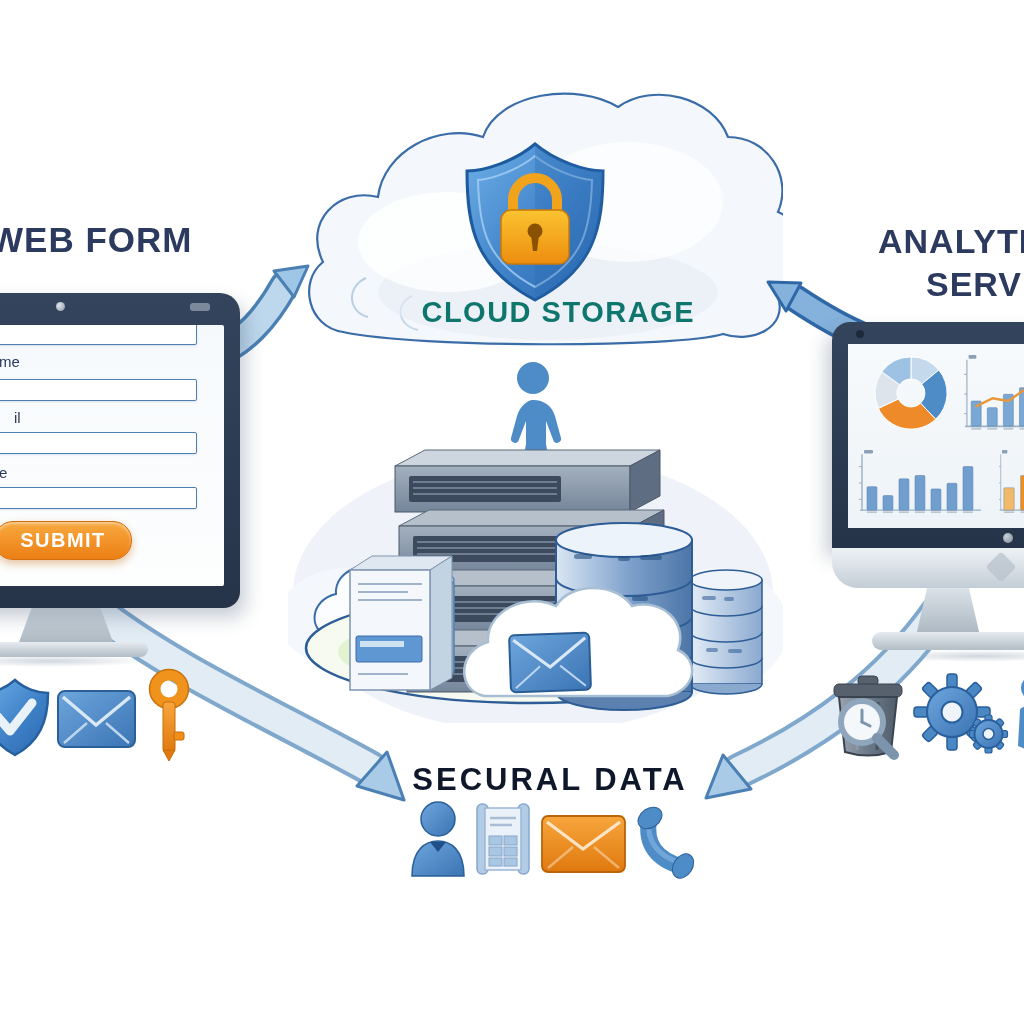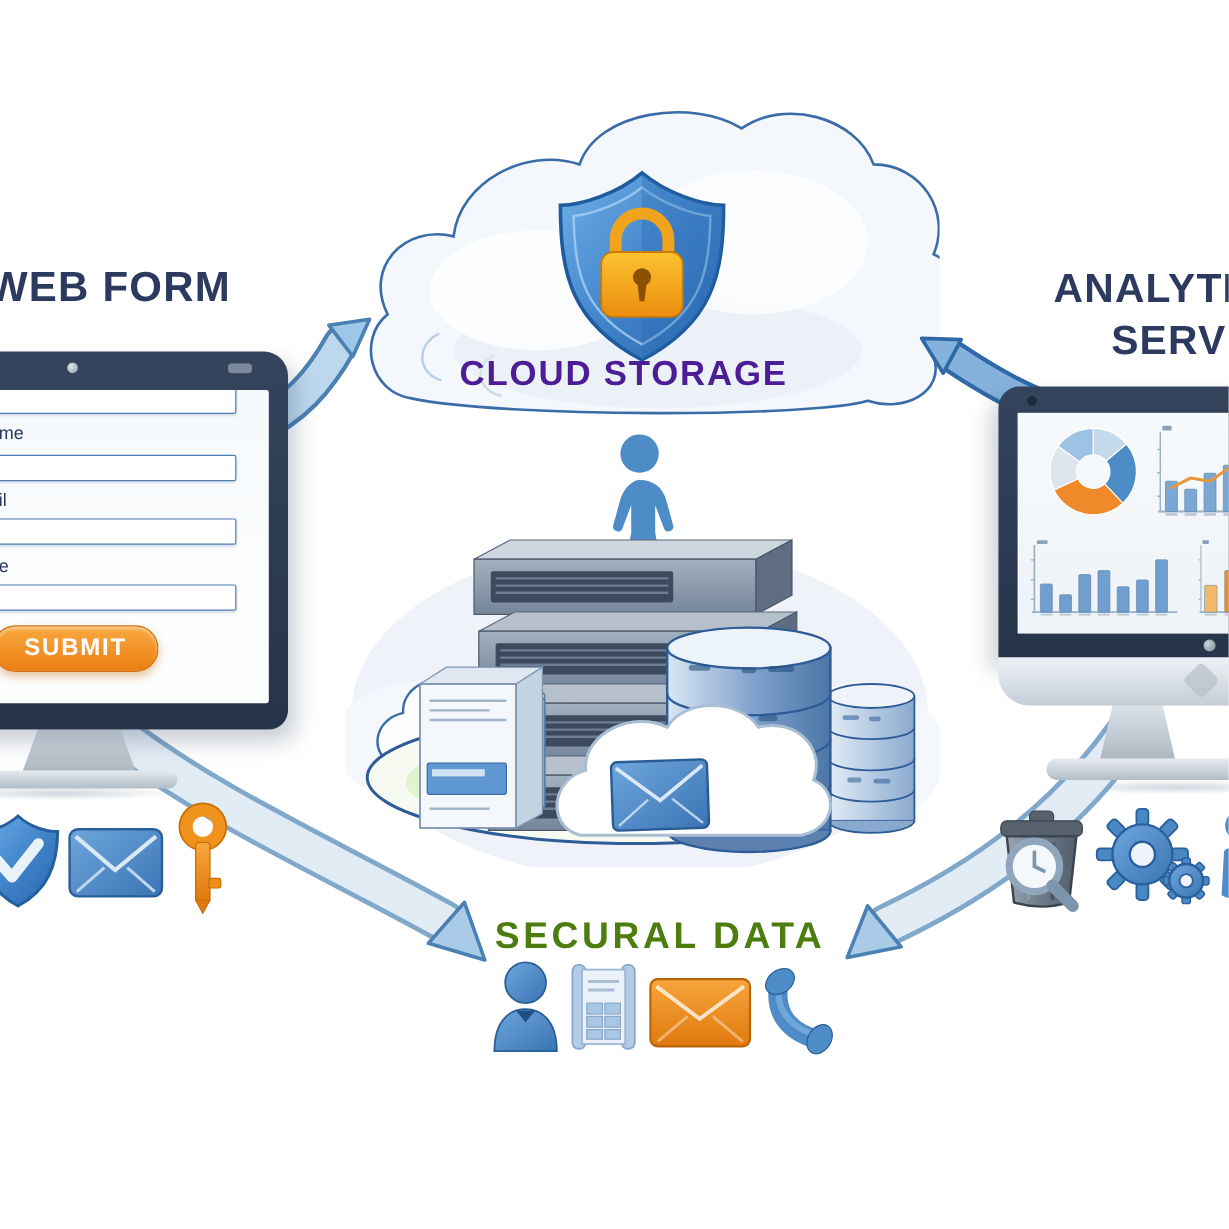--- a/index.html
+++ b/index.html
@@ -39,22 +39,22 @@
              background:radial-gradient(circle at 35% 35%,#c9d2da,#7c8794);}
   .cam-dot-r{position:absolute;left:24px;top:8px;width:8px;height:8px;border-radius:50%;background:#1d2a3c;}
   .stand-neck-r{left:916px;top:586px;width:64px;height:50px;background:linear-gradient(180deg,#dde4ea,#a9b5bf);
                 clip-path:polygon(18% 0,82% 0,100% 100%,0 100%);z-index:3;}
   .stand-base-r{left:872px;top:632px;width:210px;height:18px;border-radius:9px;
                 background:linear-gradient(180deg,#e6ebf0,#b2bdc6);z-index:3;}
   .shadow-ell{background:radial-gradient(ellipse,rgba(120,140,160,.35),rgba(120,140,160,0) 70%);border-radius:50%;z-index:2;}
   .t-webform{left:-10px;top:220px;font-size:35px;z-index:5;}
   .t-analytics1{left:878px;top:222px;font-size:34px;z-index:5;}
   .t-analytics2{left:926px;top:265px;font-size:34px;z-index:5;}
-  .t-cloud{left:383px;top:296px;width:312px;text-align:left;font-size:29px;letter-spacing:1.5px;color:#4c1d95;z-index:3;}
-  .t-secural{left:400px;top:762px;width:300px;text-align:center;font-size:31px;letter-spacing:3px;color:#4d7c0f;z-index:5;}
+  .t-cloud{left:383px;top:296px;width:312px;text-align:right;font-size:29px;letter-spacing:1.5px;color:#0f766e;z-index:3;}
+  .t-secural{left:400px;top:762px;width:300px;text-align:center;font-size:31px;letter-spacing:3px;color:#0f172a;z-index:5;}
   svg{display:block;}
 </style>
 </head>
 <body>
 
 <div class="canvas">
 
   <svg width="0" height="0" style="position:absolute">
     <defs>
       <linearGradient id="gShield" x1="0" y1="0" x2="1" y2="1">
@@ -271,21 +271,21 @@
   <div class="abs title t-analytics2">SERVICE</div>
   <div class="abs title t-secural">SECURAL DATA</div>
 
   <div class="abs monitor-l">
     <div class="cam-dot"></div>
     <div class="bezel-logo"></div>
     <div class="screen-l">
       <div class="f-input" style="top:-8px;height:26px;"></div>
       <div class="f-label" style="top:28px;">me</div>
       <div class="f-input" style="top:54px;"></div>
-      <div class="f-label" style="top:84px;">il</div>
+      <div class="f-label" style="top:84px;margin-left:15px;">il</div>
       <div class="f-input" style="top:107px;"></div>
       <div class="f-label" style="top:139px;">e</div>
       <div class="f-input" style="top:162px;"></div>
       <div class="submit">SUBMIT</div>
     </div>
   </div>
   <div class="abs stand-neck-l"></div>
   <div class="abs stand-base-l"></div>
   <div class="abs shadow-ell" style="left:-50px;top:655px;width:200px;height:12px;"></div>
 

